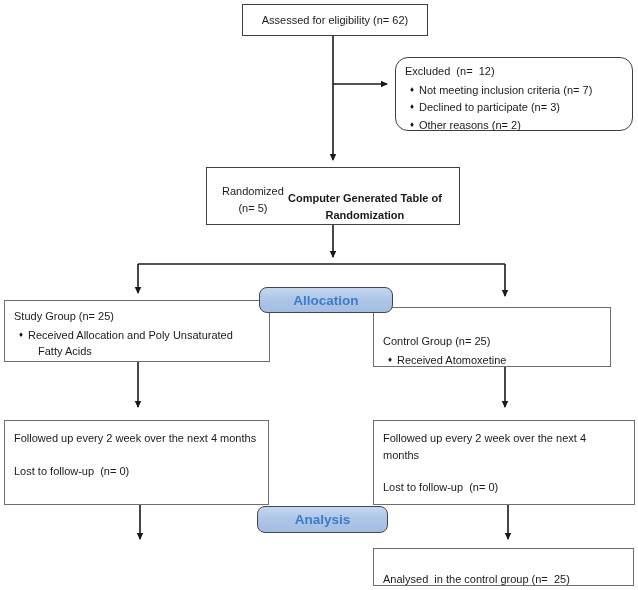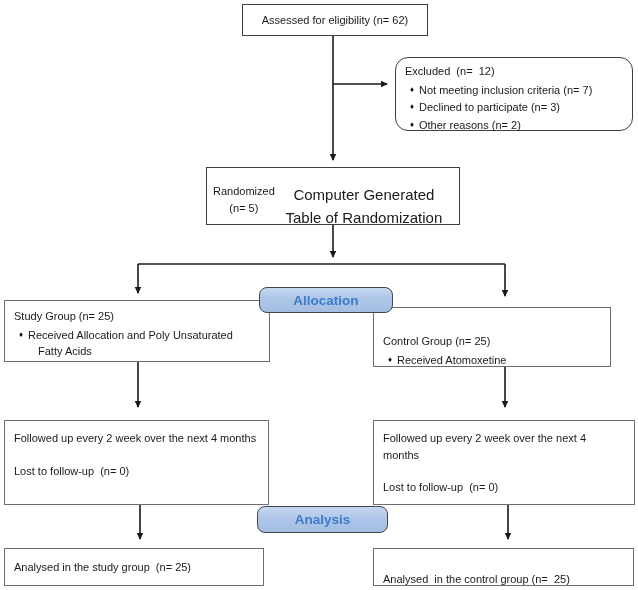--- a/index.html
+++ b/index.html
@@ -8,23 +8,23 @@
     font-family:"Liberation Sans",sans-serif;color:#1a1a1a;overflow:hidden;
   }
   .canvas *{box-sizing:border-box;}
   svg.connectors{position:absolute;left:0;top:0;width:638px;height:590px;z-index:1;}
   .box{
     position:absolute;background:#ffffff;border:1px solid #6e6e6e;
     font-size:11px;line-height:1.5;z-index:2;padding:6px 9px;
   }
   .box.dark{border:1.4px solid #3f3f3f;}
   .box .t{white-space:pre-wrap;}
-  .centered{display:flex;align-items:center;justify-content:center;text-align:center;padding:2px 6px;}
+  .centered{display:flex;align-items:center;justify-content:center;text-align:center;padding:2px 14px;}
   .rand{justify-content:flex-start;padding-top:9px;}
-  .rand .l2{font-weight:normal;font-size:15px;margin-top:14px;}
+  .rand .l2{font-weight:bold;font-size:11px;margin-top:14px;}
   ul.blist{list-style:none;margin:2px 0 0 0;padding:0;}
   ul.blist li{display:flex;align-items:flex-start;margin-top:1px;}
   .bullet{flex:0 0 14px;text-align:center;font-size:8px;line-height:16px;color:#111;}
   .btxt{flex:1;padding-left:10px;text-indent:-10px;white-space:pre-wrap;}
   .gap{height:16px;}
   .stage{
     position:absolute;z-index:3;display:flex;align-items:center;justify-content:center;
     background:linear-gradient(180deg,#c6d8f0 0%,#aec6e8 45%,#a3bde2 100%);
     border:1.6px solid #44464f;border-radius:8px;
     font-weight:bold;font-size:13.5px;color:#3d7cc9;
@@ -116,21 +116,18 @@
   <div class="box" style="left:373px;top:420px;width:262px;height:85px;padding-top:9px;">
     <span class="t">Followed up every 2 week over the next 4 months</span>
     <div class="gap"></div>
     <span class="t">Lost to follow-up  (n= 0)</span>
   </div>
 
   <div class="stage" style="left:257px;top:506px;width:131px;height:27px;">
     <span>Analysis</span>
   </div>
 
-  <div class="box" style="left:4px;top:548px;width:260px;height:38px;padding-top:10px;">
-    <span class="t">Analysed in the study group  (n= 25)</span>
-  </div>
 
   <div class="box" style="left:373px;top:548px;width:261px;height:38px;padding-top:22px;">
     <span class="t">Analysed  in the control group (n=  25)</span>
   </div>
 
 </div>
 
 </body></html>

